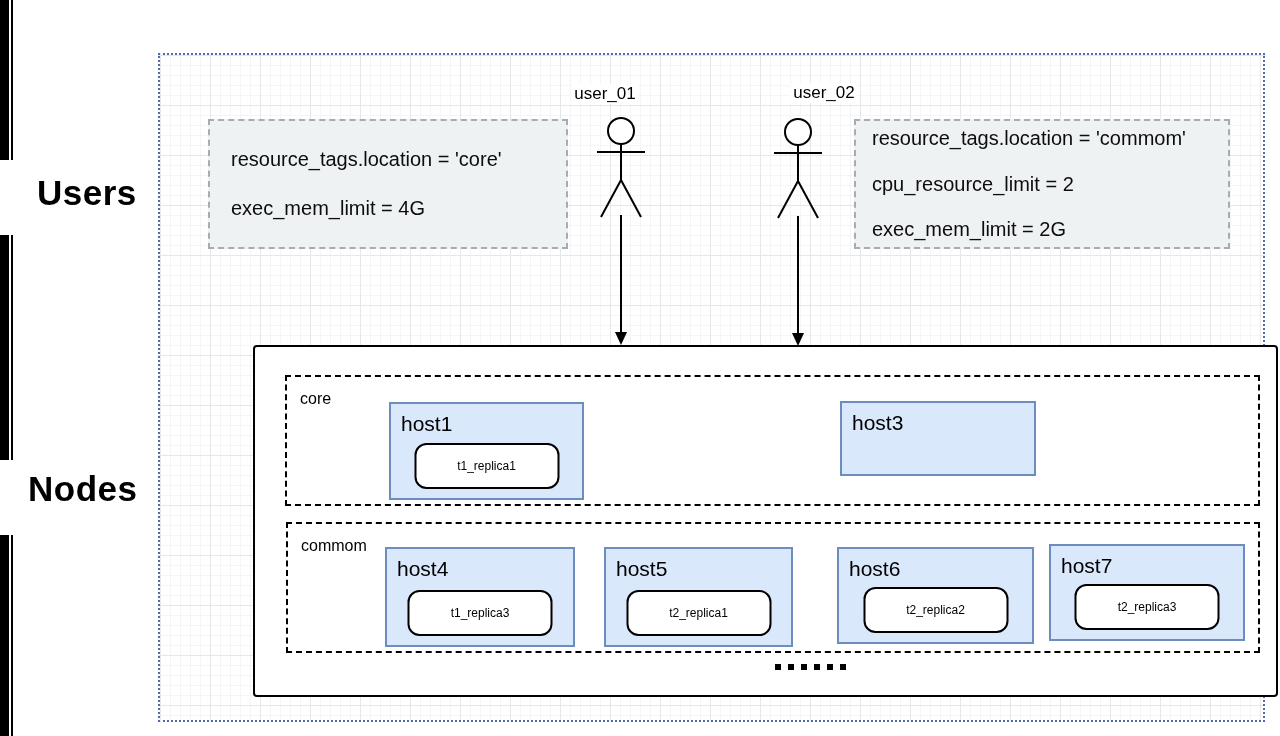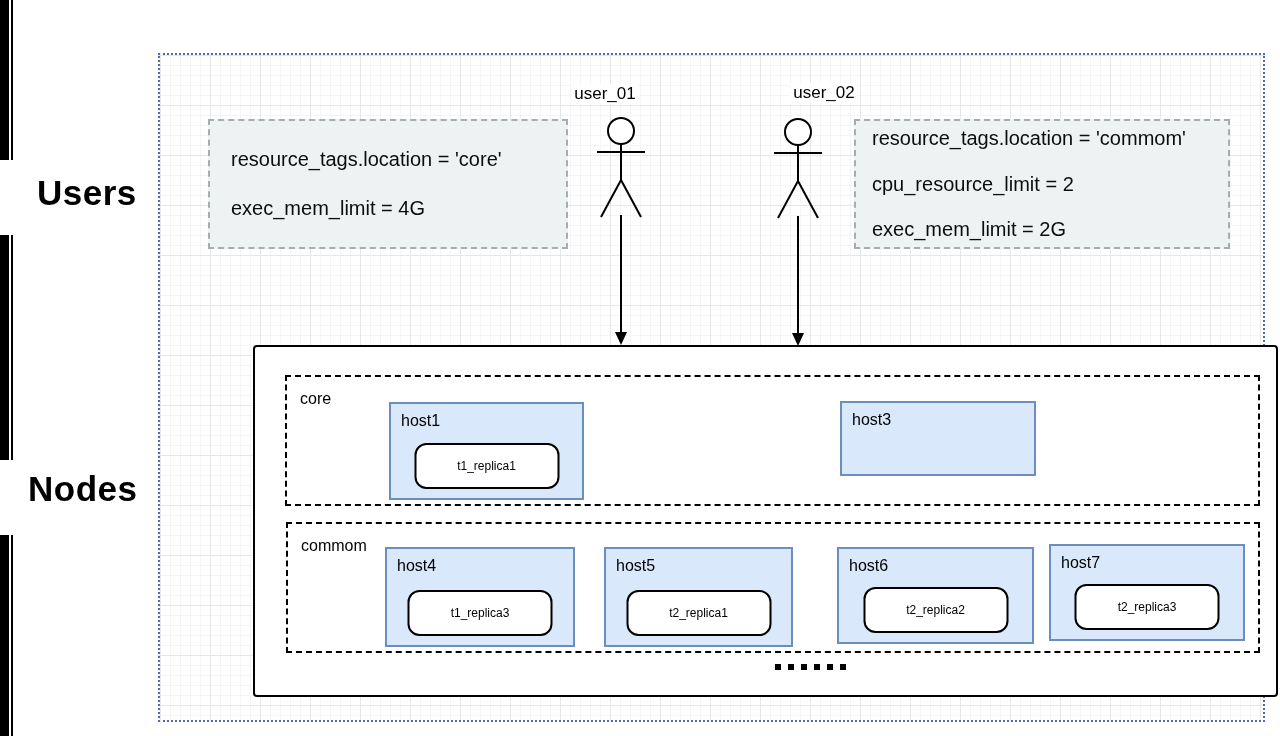--- a/index.html
+++ b/index.html
@@ -59,21 +59,21 @@
   .zone {
     position: absolute; border: 2px dashed #000;
   }
   .zone.core   { left: 30px; top: 28px;  width: 975px; height: 131px; }
   .zone.commom { left: 31px; top: 175px; width: 974px; height: 131px; }
   .zone-label { position: absolute; left: 13px; top: 13px; font-size: 16px; }
 
   .host {
     position: absolute; background: #dae8fc; border: 2px solid #6c8ebf;
   }
-  .host-label { position: absolute; left: 10px; top: 8px; font-size: 16px; }
+  .host-label { position: absolute; left: 10px; top: 8px; font-size: 21px; }
   .host.h1 { left: 102px; top: 25px; width: 195px; height: 98px; }
   .host.h2 { left: 329px; top: 25px; width: 188px; height: 98px; }
   .host.h3 { left: 553px; top: 24px; width: 196px; height: 75px; }
   .host.h4 { left: 97px;  top: 23px; width: 190px; height: 100px; }
   .host.h5 { left: 316px; top: 23px; width: 189px; height: 100px; }
   .host.h6 { left: 549px; top: 23px; width: 197px; height: 97px; text-align: right; }
   .host.h7 { left: 761px; top: 20px; width: 196px; height: 97px; }
 
   .replica {
     position: absolute; left: 50%; transform: translateX(-50%); bottom: 9px;

